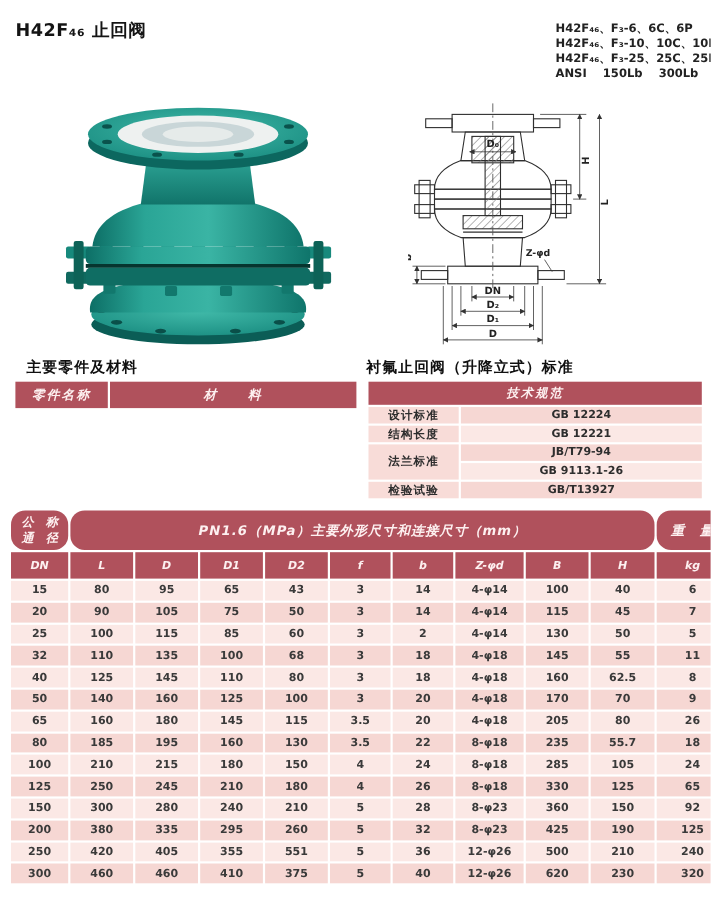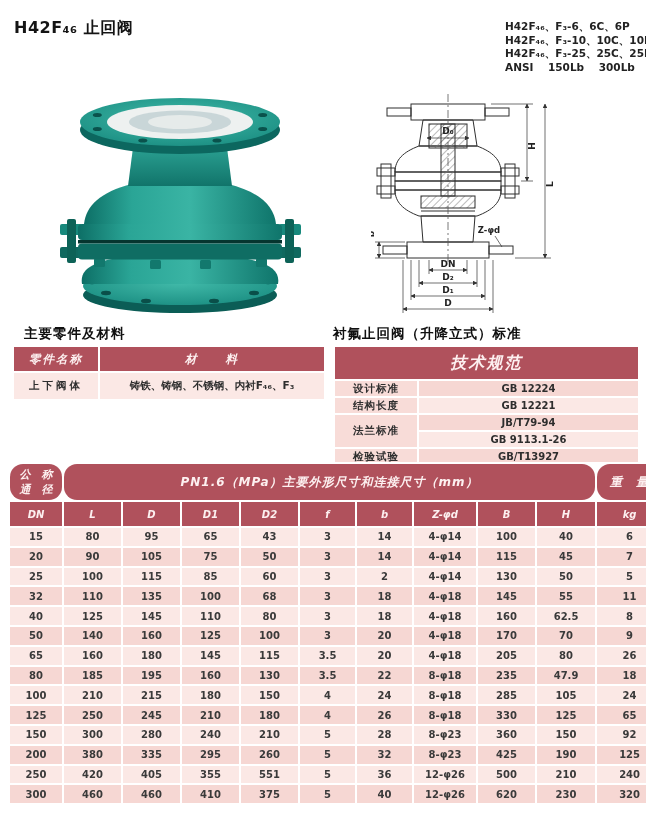--- a/index.html
+++ b/index.html
@@ -36,21 +36,21 @@
   
   .materials-table{position:absolute;left:12px;top:345px;width:314px;}
   .materials-table th{height:24px;font-size:11.5px;letter-spacing:2px;}
   .materials-table td{height:26px;font-size:10.5px;}
   .materials-table tbody tr:nth-child(odd) td{background:#fbe8e5;}
   .materials-table tbody tr:nth-child(even) td{background:#f6d7d3;}
   .materials-table td.name-cell{letter-spacing:3px;}
 
   
   .standards-table{position:absolute;left:333px;top:345px;width:307px;}
-  .standards-table th{height:32px;font-size:16px;letter-spacing:2px;}
+  .standards-table th{height:21px;font-size:11px;letter-spacing:2px;}
   .standards-table td{height:15px;font-size:10px;background:#f9e0dd;}
   .standards-table td.label-cell{letter-spacing:1px;font-size:10.5px;background:#f7dad6;}
   .standards-table tbody tr:nth-child(odd) td{background:#f6d7d3;}
   .standards-table tbody tr:nth-child(even) td{background:#fbe8e5;}
   .standards-table td.label-cell{background:#f8dcd8 !important;}
 
   
   .dim-table{position:absolute;left:8px;top:462px;width:632px;}
   .dim-table thead tr.group-row th{height:36px;font-size:12px;letter-spacing:1px;border-radius:13px;}
   .dim-table thead tr.group-row th.dn-group{font-size:11px;line-height:15px;letter-spacing:0;}
@@ -221,24 +221,20 @@
       <col style="width:84px">
       <col>
     </colgroup>
   <thead>
     <tr>
       <th>零件名称</th>
       <th>材　　料</th>
     </tr>
   </thead>
   <tbody id="materials-body">
-      <tr>
-        <td class="name-cell">上下阀体</td>
-        <td>铸铁、铸钢、不锈钢、内衬F₄₆、F₃</td>
-      </tr>
     </tbody>
 </table>
 
 <div class="section-heading" id="standards-heading">衬氟止回阀（升降立式）标准</div>
 <table class="standards-table">
   <colgroup>
       <col style="width:82px">
       <col>
     </colgroup>
   <thead>
@@ -401,21 +397,21 @@
       <tr>
         <td>80</td>
         <td>185</td>
         <td>195</td>
         <td>160</td>
         <td>130</td>
         <td>3.5</td>
         <td>22</td>
         <td>8-φ18</td>
         <td>235</td>
-        <td>47.9</td>
+        <td>55.7</td>
         <td>18</td>
       </tr>
       <tr>
         <td>100</td>
         <td>210</td>
         <td>215</td>
         <td>180</td>
         <td>150</td>
         <td>4</td>
         <td>24</td>

